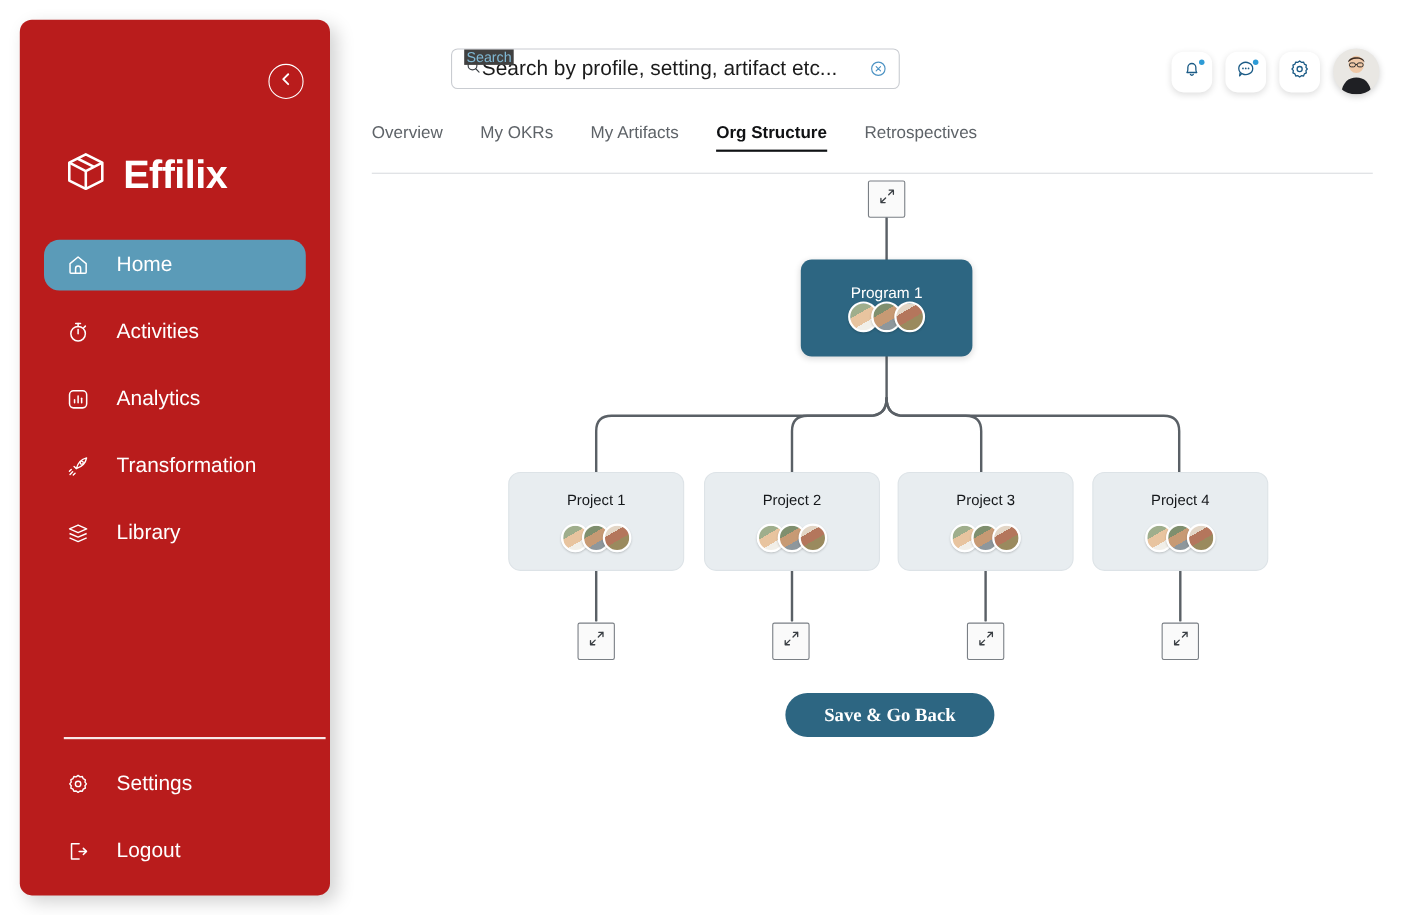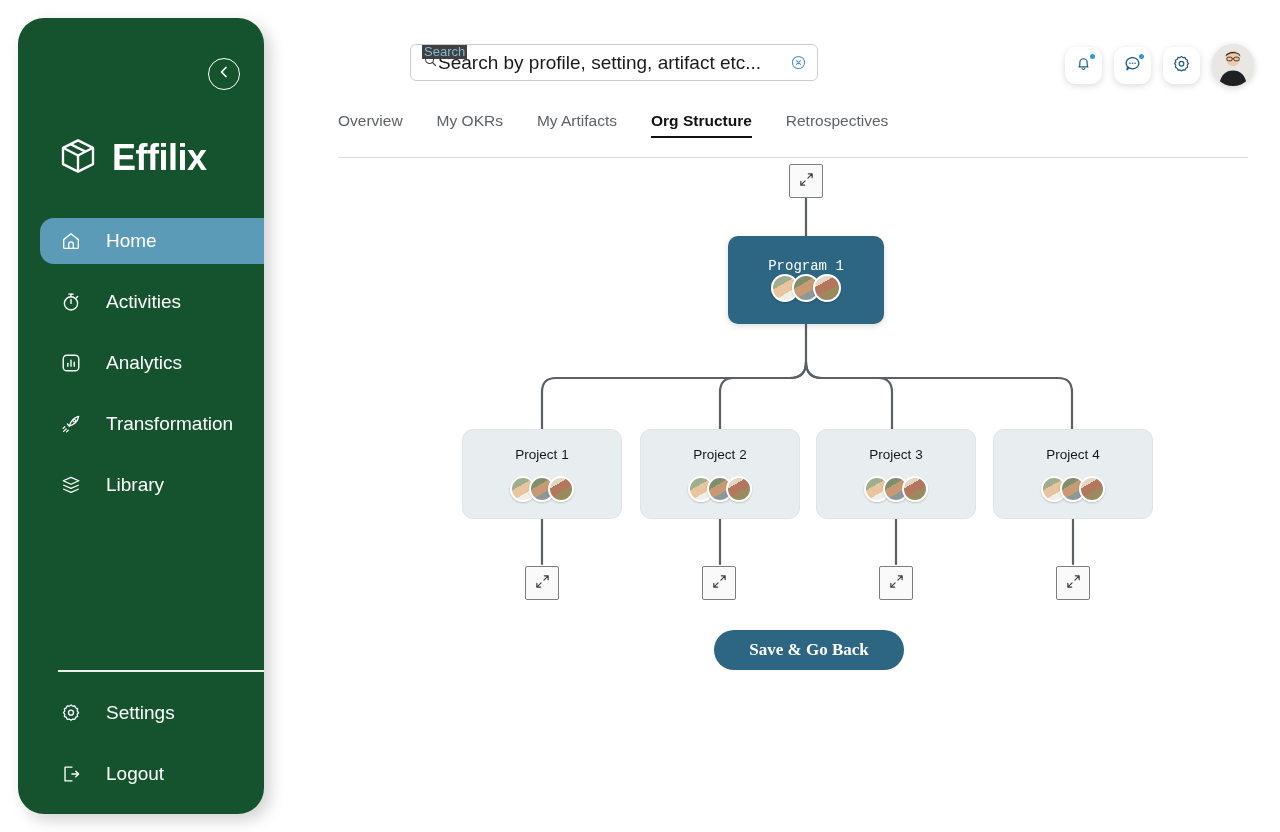--- a/index.html
+++ b/index.html
@@ -7,23 +7,23 @@
     width: 1280px; height: 832px;
     background: #ffffff;
     font-family: "Liberation Sans", sans-serif;
     overflow: hidden;
   }
   #app { position: relative; width: 1280px; height: 832px; background:#ffffff; }
 
   
   .sidebar {
     position: absolute; left: 18px; top: 18px;
-    width: 246px; height: 796px;
-    background: #14532d;
-    border-radius: 26px;
+    width: 282px; height: 796px;
+    background: #b91c1c;
+    border-radius: 11px;
     box-shadow: 6px 6px 16px rgba(0,0,0,0.18);
     overflow: hidden;
   }
   .collapse-btn {
     position: absolute; right: 24px; top: 40px;
     width: 32px; height: 32px; border-radius: 50%;
     border: 1.8px solid #ffffff; background: transparent;
     display: flex; align-items: center; justify-content: center;
     cursor: pointer;
   }
@@ -98,21 +98,20 @@
   .expand-box {
     position: absolute; width: 34px; height: 34px;
     border: 1.4px solid #7a7f85; background: #fafafa; border-radius: 2px;
     display: flex; align-items: center; justify-content: center; cursor: pointer;
   }
   .program-node {
     position: absolute; left: 408px; top: 86px; width: 156px; height: 88px;
     background: #2d6682; border-radius: 10px; cursor: pointer;
     display: flex; flex-direction: column; align-items: center; justify-content: center; 
     box-shadow: 0 2px 6px rgba(0,0,0,.14);
-    font-family: Liberation Mono, monospace;
   }
   .program-node .node-title { color: #ffffff; font-size: 14px; }
   .project-node {
     position: absolute; top: 279px; width: 160px; height: 90px;
     background: #e8edf0; border: 1px solid #dde3e7; border-radius: 11px; cursor: pointer;
     display: flex; flex-direction: column; align-items: center; justify-content: center; gap: 14px;
   }
   .project-node .node-title { color: #15181b; font-size: 13.5px; }
 
   .avatars { display: flex; }

